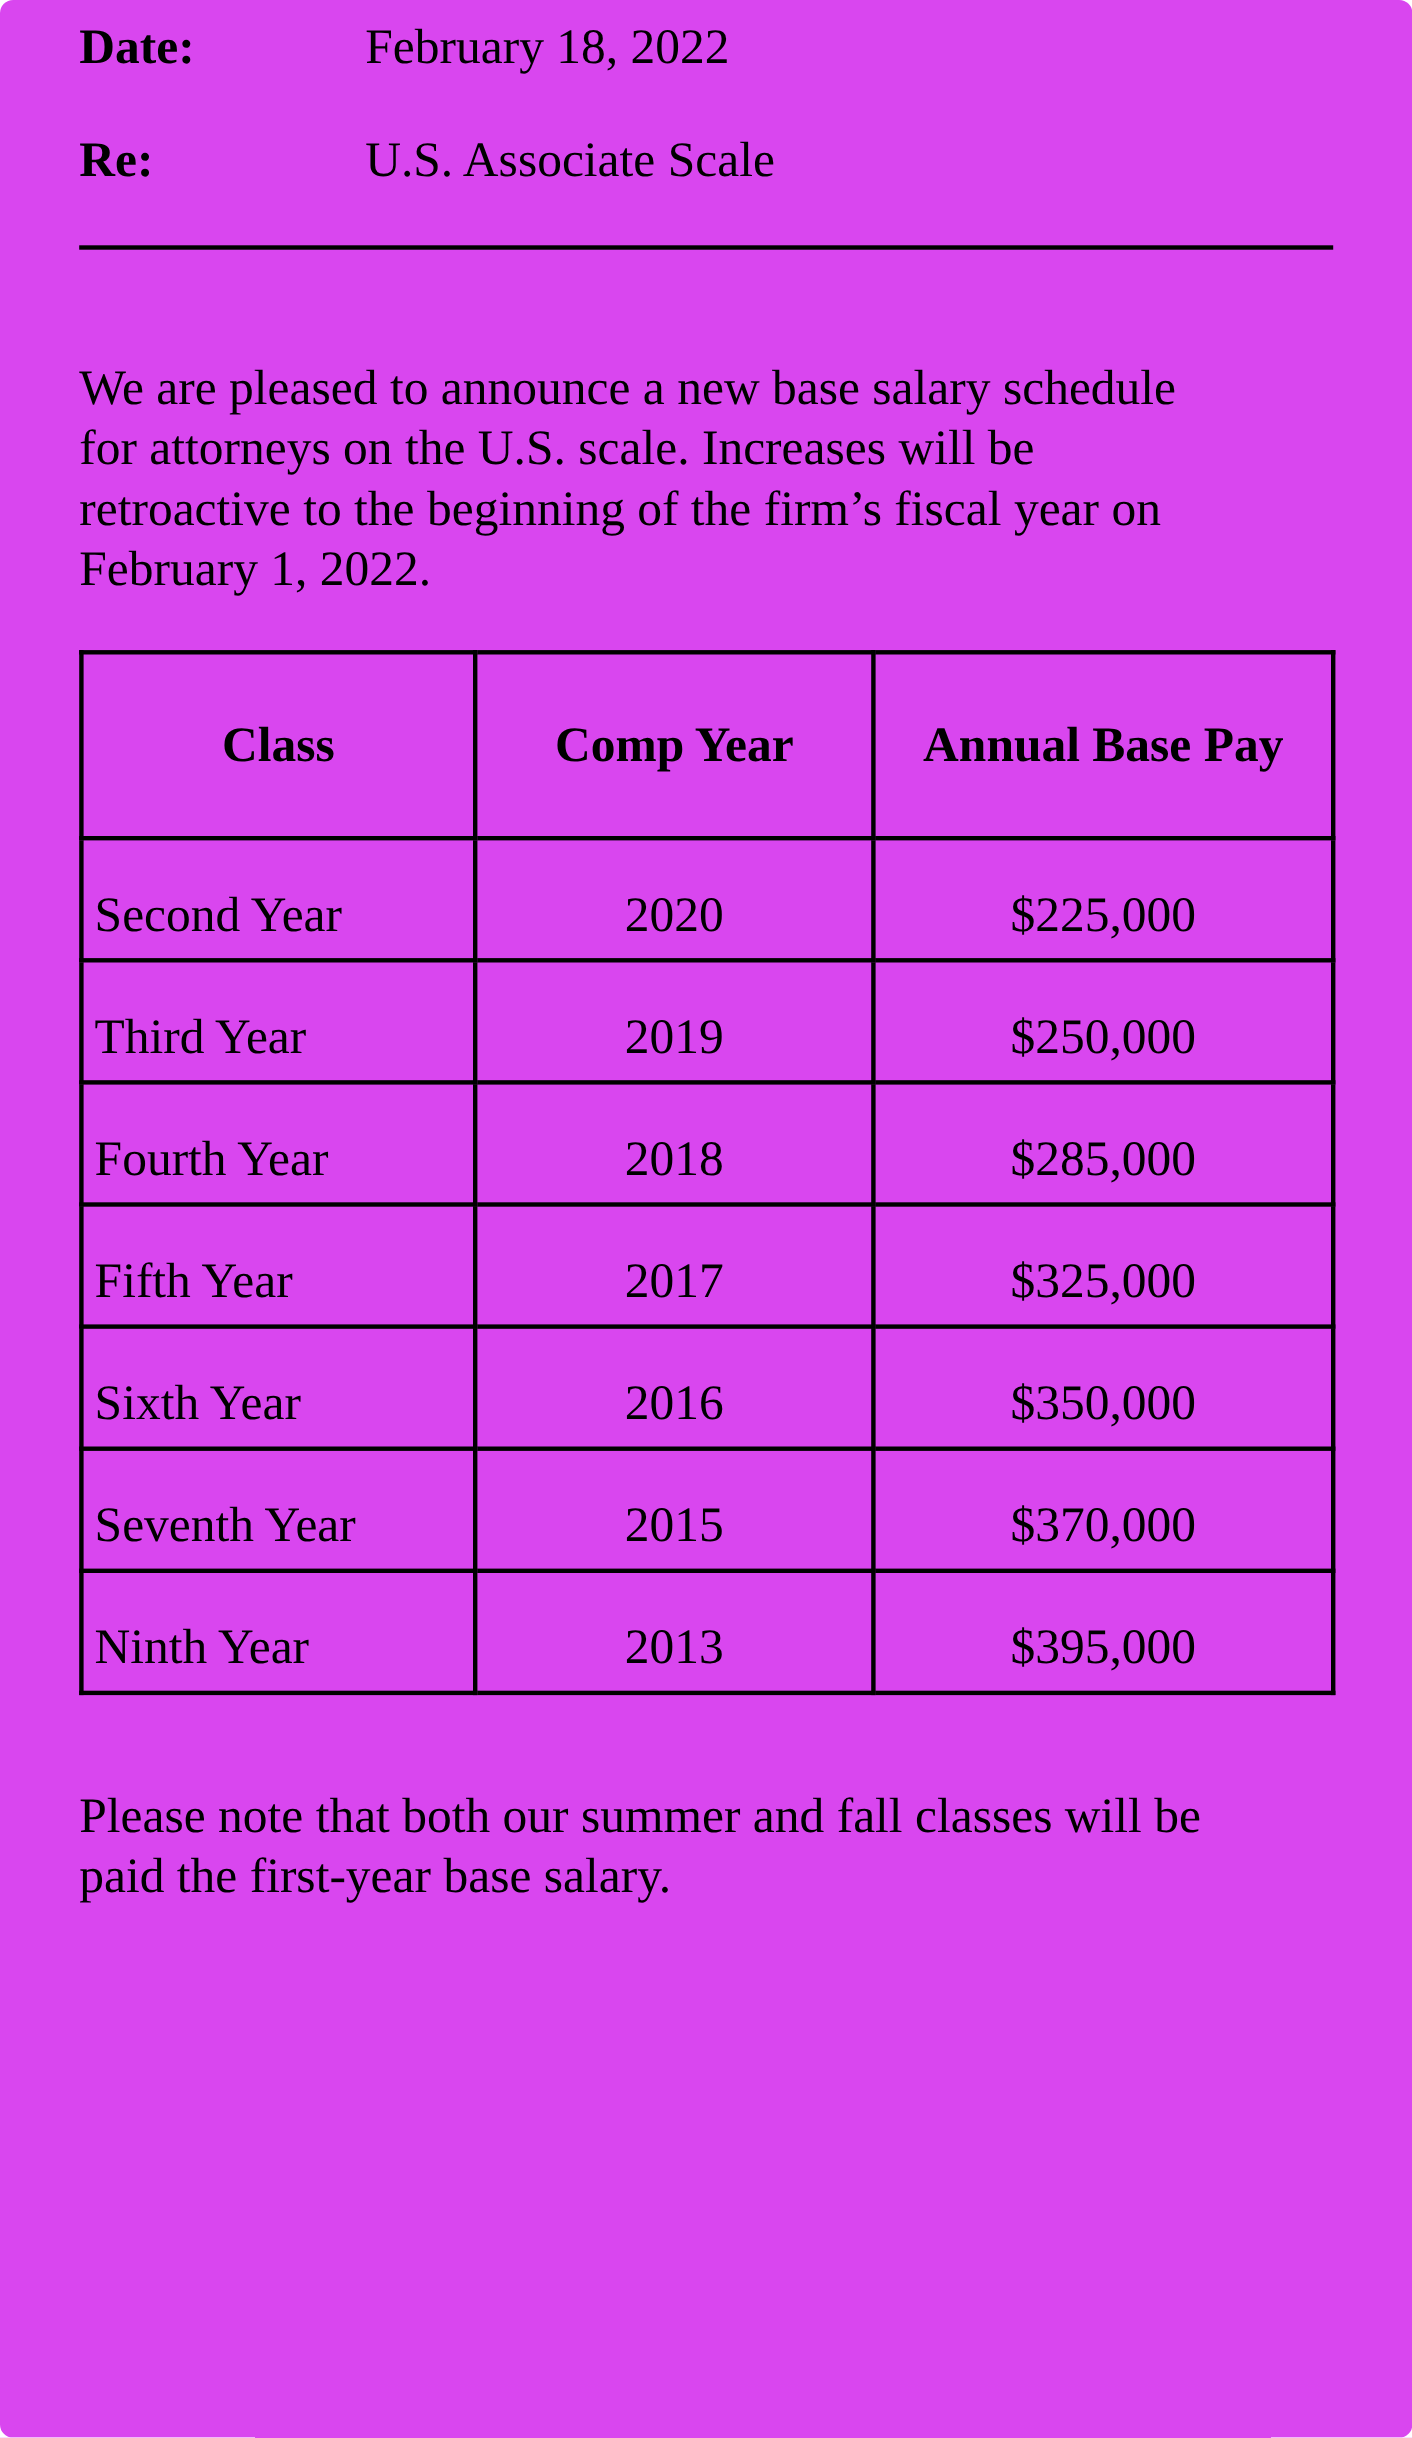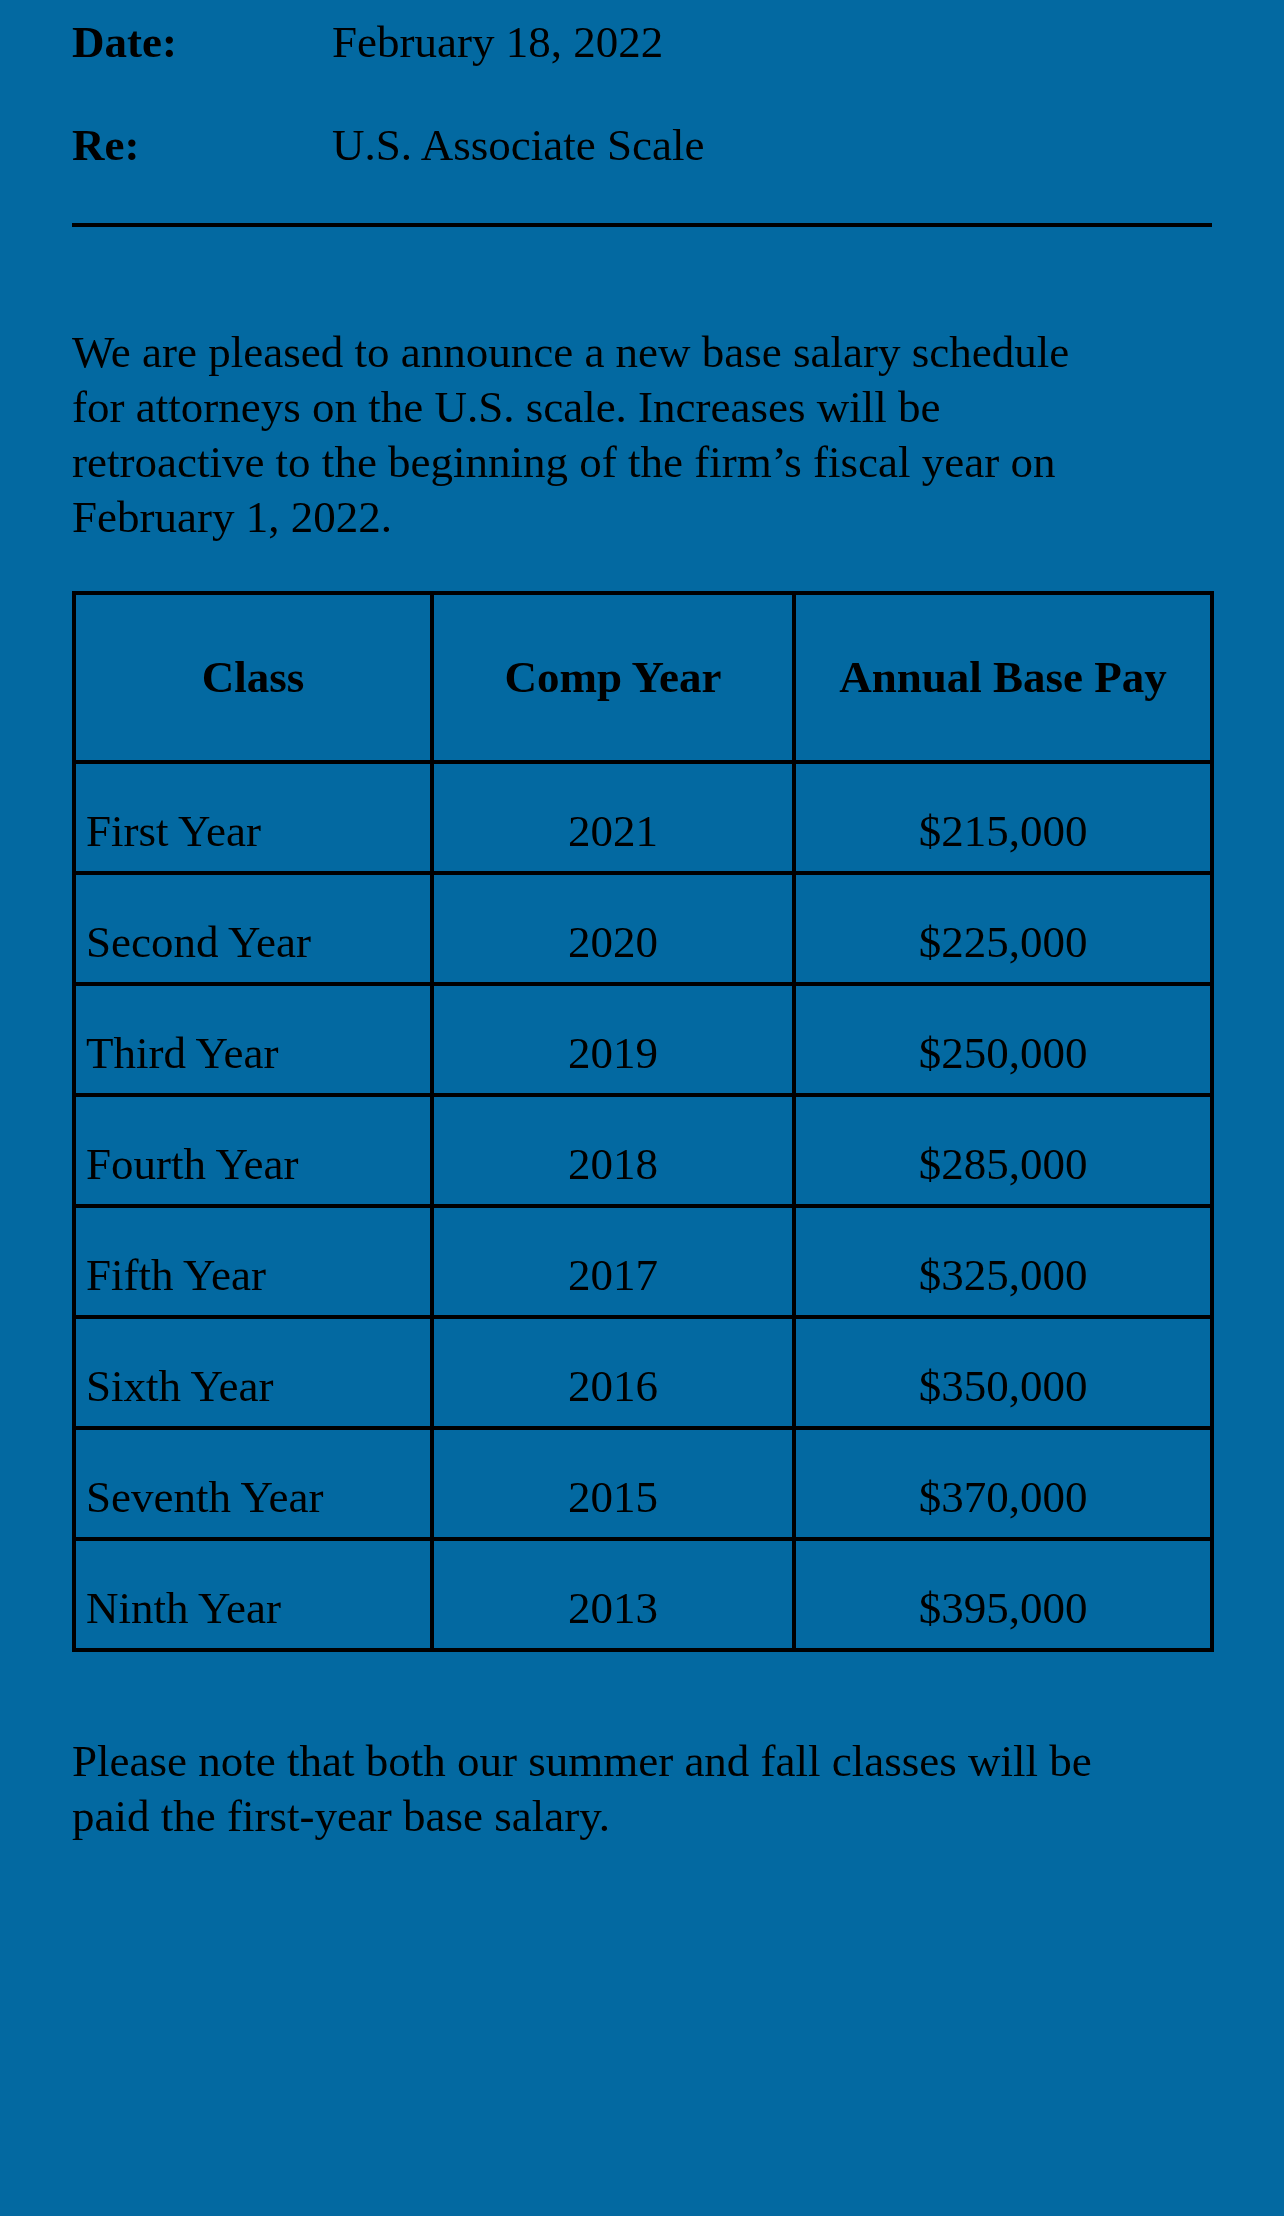--- a/index.html
+++ b/index.html
@@ -1,27 +1,28 @@
 <!DOCTYPE html>
 <html><head>
 <meta charset="utf-8">
 <style>
   html, body { margin: 0; padding: 0; background: #ffffff; }
   .page {
     position: relative;
     width: 1284px;
     height: 2216px;
-    background: #0369a1;
+    background: #d946ef;
     color: #000000;
     font-family: "Liberation Serif", "DejaVu Serif", serif;
     font-size: 45px;
     line-height: 55px;
     overflow: hidden;
     box-sizing: border-box;
     padding: 15px 36px 0 72px;
+    border-radius: 12px;
   }
   .field-row {
     display: flex;
     align-items: baseline;
   }
   .field-row + .field-row { margin-top: 48px; }
   .field-label {
     font-weight: bold;
     width: 260px;
     flex: 0 0 260px;
@@ -100,25 +101,20 @@
     </colgroup>
     <thead>
       <tr>
         <th>Class</th>
         <th>Comp Year</th>
         <th>Annual Base Pay</th>
       </tr>
     </thead>
     <tbody>
 
-        <tr>
-          <td class="cell-class">First Year</td>
-          <td class="cell-year">2021</td>
-          <td class="cell-pay">$215,000</td>
-        </tr>
 
         <tr>
           <td class="cell-class">Second Year</td>
           <td class="cell-year">2020</td>
           <td class="cell-pay">$225,000</td>
         </tr>
 
         <tr>
           <td class="cell-class">Third Year</td>
           <td class="cell-year">2019</td>

